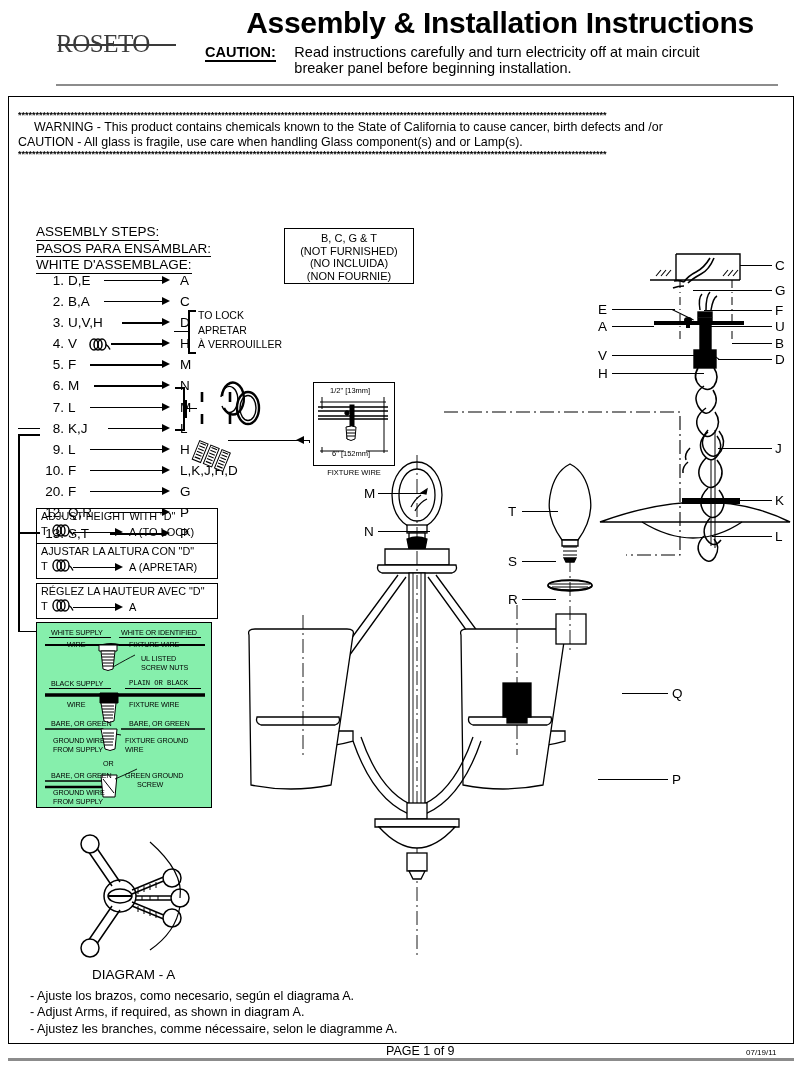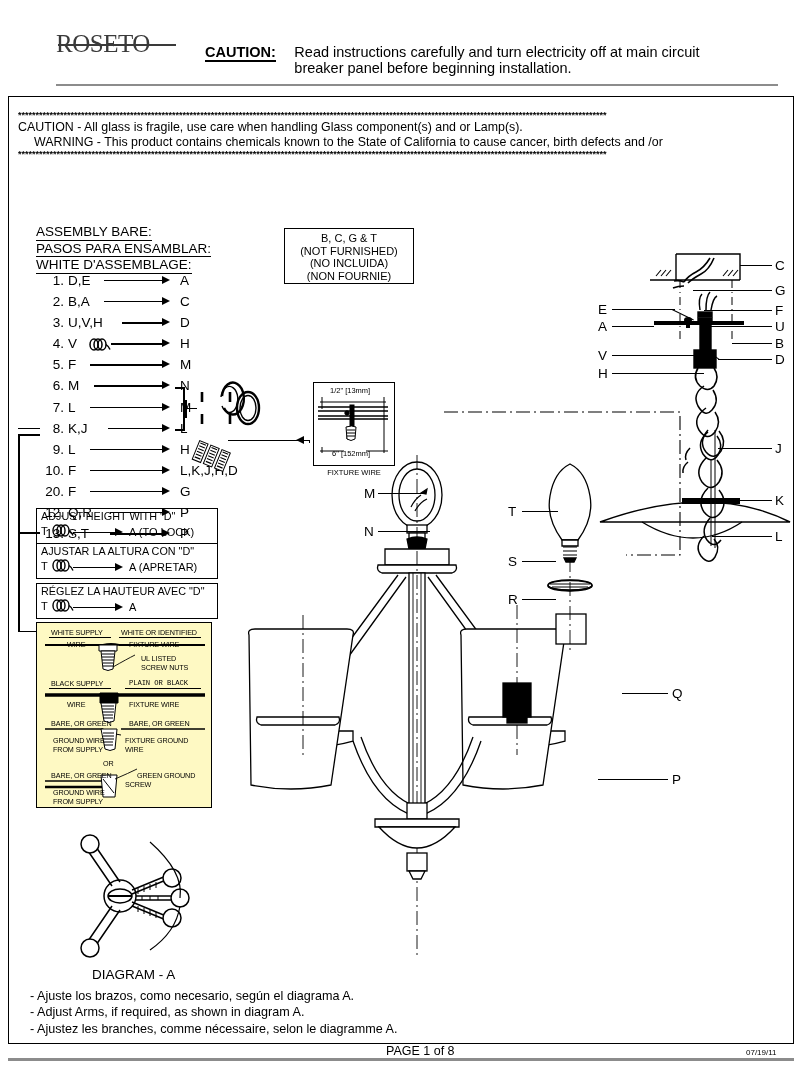--- a/index.html
+++ b/index.html
@@ -110,21 +110,21 @@
   #adj-boxes { position:absolute; left:36px; top:508px; width:182px; }
   .adj-box { border:1.2px solid #000; height:36px; position:relative; margin-bottom:-1.2px; }
   .adj-box .hdr { position:absolute; left:4px; top:1px; font-size:10.8px; }
   .adj-box .ln  { position:absolute; left:4px; top:16px; font-size:11px; }
   .adj-box .dst { position:absolute; left:92px; top:17px; font-size:11px; }
   #adj-boxes .gap { height:5px; border:0; }
 
   
   #wire-box {
     position:absolute; left:36px; top:622px; width:176px; height:186px;
-    border:1.3px solid #000; background:#fef9c3;
+    border:1.3px solid #000; background:#86efac;
   }
   #wire-box .wlbl { position:absolute; font-size:7.2px; letter-spacing:-0.1px; white-space:nowrap; }
   #wire-box .wrule { position:absolute; background:#000; }
 
   
   #fw-box {
     position:absolute; left:313px; top:382px; width:82px; height:84px;
     border:1.3px solid #000;
   }
   #fw-box .t { position:absolute; font-size:7.5px; white-space:nowrap; }
@@ -148,38 +148,39 @@
 </head>
 <body>
 
 <div class="page">
 
   <div id="header">
     <div id="logo">
       <span class="txt">ROSETO</span>
       <span class="strike"></span>
     </div>
+    <div id="title">Assembly &amp; Installation Instructions</div>
     <div id="caution-row">
       <span id="caution-label">CAUTION:</span>
       <span id="caution-text">Read instructions carefully and turn electricity off at main circuit breaker panel before beginning installation.</span>
     </div>
     <div id="header-rule"></div>
   </div>
 
   <div id="outer-frame"></div>
 
   <div id="warn-block">
     <div class="star-rule">************************************************************************************************************************************************************************</div>
+    <div class="warn-line indent">WARNING - This product contains chemicals known to the State of California to cause cancer, birth defects and /or</div>
     <div class="warn-line">CAUTION - All glass is fragile, use care when handling Glass component(s) and or Lamp(s).</div>
-    <div class="warn-line indent">WARNING - This product contains chemicals known to the State of California to cause cancer, birth defects and /or</div>
     <div class="star-rule">************************************************************************************************************************************************************************</div>
   </div>
 
   <div id="steps-head">
-    <div>ASSEMBLY BARE:</div>
+    <div>ASSEMBLY STEPS:</div>
     <div>PASOS PARA ENSAMBLAR:</div>
     <div>WHITE D'ASSEMBLAGE:</div>
   </div>
 
   <div id="steps-list">
 
     <div class="step">
       <span class="num">1.</span>
       <span class="src">D,E</span>
       <span class="arrow" style="left:66px;top:5px;width:66px;">
@@ -313,20 +314,31 @@
       <span class="num">13.</span>
       <span class="src">S,T</span>
       <span class="arrow" style="left:72px;top:5px;width:60px;">
         <span class="shaft" style="width:52px;"></span>
           <span class="head" style="left:52px;"></span>
       </span>
       <span class="dst" style="left:142px;">P</span>
     </div>
   </div>
 
+  <div id="lock-brk">
+    <span class="lead"></span>
+    <span class="vert"></span>
+    <span class="t1"></span>
+    <span class="t2"></span>
+    <div class="lines">
+      <div>TO LOCK</div>
+      <div>APRETAR</div>
+      <div>À VERROUILLER</div>
+    </div>
+  </div>
 
   <div id="grp-brk">
     <span class="v"></span>
       <span class="h1"></span>
       <span class="h2"></span>
   </div>
   <div id="grp-brk2">
     <span class="v"></span>
       <span class="h"></span>
   </div>
@@ -517,22 +529,22 @@
     <span class="wlbl" style="left:14px;top:96px;">BARE, OR GREEN</span>
     <span class="wlbl" style="left:92px;top:96px;">BARE, OR GREEN</span>
     <span class="wlbl" style="left:16px;top:113px;">GROUND WIRE</span>
     <span class="wlbl" style="left:16px;top:122px;">FROM SUPPLY</span>
     <span class="wlbl" style="left:88px;top:113px;">FIXTURE GROUND</span>
     <span class="wlbl" style="left:88px;top:122px;">WIRE</span>
 
     <span class="wlbl" style="left:66px;top:136px;">OR</span>
 
     <span class="wlbl" style="left:14px;top:148px;">BARE, OR GREEN</span>
-    <span class="wlbl" style="left:100px;top:148px;">GREEN GROUND</span>
-    <span class="wlbl" style="left:88px;top:157px;">SCREW</span>
+    <span class="wlbl" style="left:88px;top:148px;">GREEN GROUND</span>
+    <span class="wlbl" style="left:100px;top:157px;">SCREW</span>
     <span class="wlbl" style="left:16px;top:165px;">GROUND WIRE</span>
     <span class="wlbl" style="left:16px;top:174px;">FROM SUPPLY</span>
   </div>
 
   <svg width="230" height="300" viewBox="0 0 230 300" style="position:absolute;left:580px;top:250px;">
     <g stroke="#000" fill="none" stroke-width="1.4">
 
       <path d="M96 4 L160 4 L160 30 M96 4 L96 30"></path>
       <path d="M70 30 L160 30"></path>
 
@@ -766,17 +778,17 @@
     </g>
   </svg>
 
   <div id="diagA-cap">DIAGRAM -  A</div>
   <div id="bullets">
     <div>- Ajuste los brazos, como necesario, según el diagrama A.</div>
     <div>- Adjust Arms, if required, as shown in diagram A.</div>
     <div>- Ajustez les branches, comme nécessaire, selon le diagramme A.</div>
   </div>
 
-  <div id="page-num">PAGE 1 of  8</div>
+  <div id="page-num">PAGE 1 of  9</div>
   <div id="date">07/19/11</div>
   <div id="footer-rule"></div>
 
 </div>
 
 </body></html>

